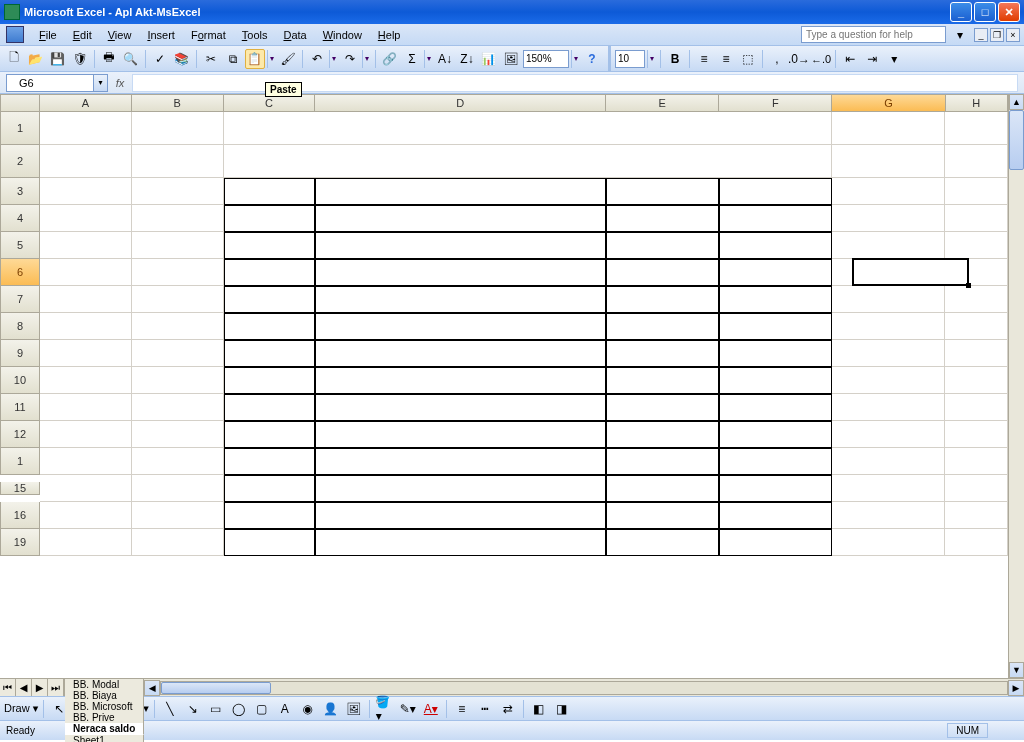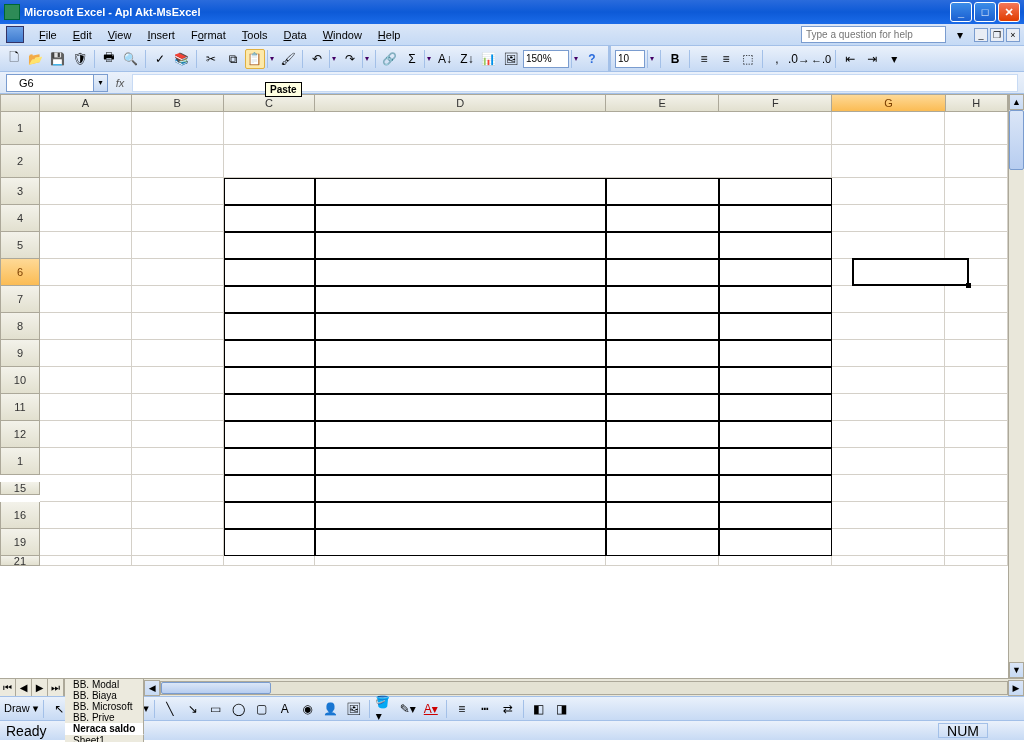--- a/index.html
+++ b/index.html
@@ -82,21 +82,21 @@
 .sheet-tab.active { background:#fff; border-bottom:1px solid #fff; font-weight:bold; }
 .hscroll { flex:1; display:flex; align-items:center; }
 .hs-track { flex:1; height:14px; background:#e4e2d3; border:1px solid #aca899; display:flex; }
 .hs-btn { width:16px; height:16px; border:1px solid #aca899; background:linear-gradient(#dbe6f7,#c7daf4); display:flex; align-items:center; justify-content:center; font-size:9px; }
 .hs-thumb { width:110px; height:12px; background:linear-gradient(#dbe6f7,#b7cdf0); border:1px solid #7a9ccf; border-radius:2px; }
 
 
 .drawbar { height: 24px; background: linear-gradient(#eaf1fb,#c7daf4); display:flex; align-items:center; padding:0 4px; border-top:1px solid #a3c0e8; gap:3px; font-size:11px; }
 
 
-.statusbar { height: 20px; background: linear-gradient(#eaf1fb,#c7daf4); display:flex; align-items:center; padding:0 6px; border-top:1px solid #a3c0e8; font-size:14px; }
+.statusbar { height: 20px; background: linear-gradient(#eaf1fb,#c7daf4); display:flex; align-items:center; padding:0 6px; border-top:1px solid #a3c0e8; font-size:10px; }
 .status-cell { border:1px solid #a3c0e8; padding:0 8px; height:15px; display:flex; align-items:center; }
 </style>
 </head>
 <body>
 
 <div class="titlebar">
   <span class="tb-icon"></span>
   <span>Microsoft Excel - Apl Akt-MsExcel</span>
   <div class="tb-controls">
     <div class="tb-btn tb-min">_</div>
@@ -376,31 +376,20 @@
           <div class="row-h">19</div>
           <div class="cell cA" style="width: 94px; height: 27px;"></div>
           <div class="cell cB" style="width: 94px; height: 27px;"></div>
           <div class="cell bcell cC cnum" style="width: 94px; height: 27px; justify-content: center;"></div>
           <div class="cell bcell cD" style="width: 298px; height: 27px;"></div>
           <div class="cell bcell cE num" style="width: 116px; height: 27px;"></div>
           <div class="cell bcell cF num" style="width: 116px; height: 27px;"></div>
           <div class="cell cG" style="width: 116px; height: 27px;"></div>
           <div class="cell cH" style="width: 64px; height: 27px;"></div>
         </div>
-        <div class="row" style="height: 10px;">
-          <div class="row-h">21</div>
-          <div class="cell cA" style="width: 94px; height: 10px;"></div>
-          <div class="cell cB" style="width: 94px; height: 10px;"></div>
-          <div class="cell cC" style="width: 94px; height: 10px;"></div>
-          <div class="cell cD" style="width: 298px; height: 10px;"></div>
-          <div class="cell cE" style="width: 116px; height: 10px;"></div>
-          <div class="cell cF" style="width: 116px; height: 10px;"></div>
-          <div class="cell cG" style="width: 116px; height: 10px;"></div>
-          <div class="cell cH" style="width: 64px; height: 10px;"></div>
-        </div>
       </div>
 
     <div class="active-cell" id="active-cell" style="left: 852px; top: 164px; width: 117px; height: 28px;"></div>
     <div class="active-handle" id="active-handle" style="left: 966px; top: 189px;"></div>
   </div>
   <div class="vscroll">
     <div class="vs-btn">▲</div>
     <div class="vs-thumb"></div>
     <div style="flex:1"></div>
     <div class="vs-btn">▼</div>

